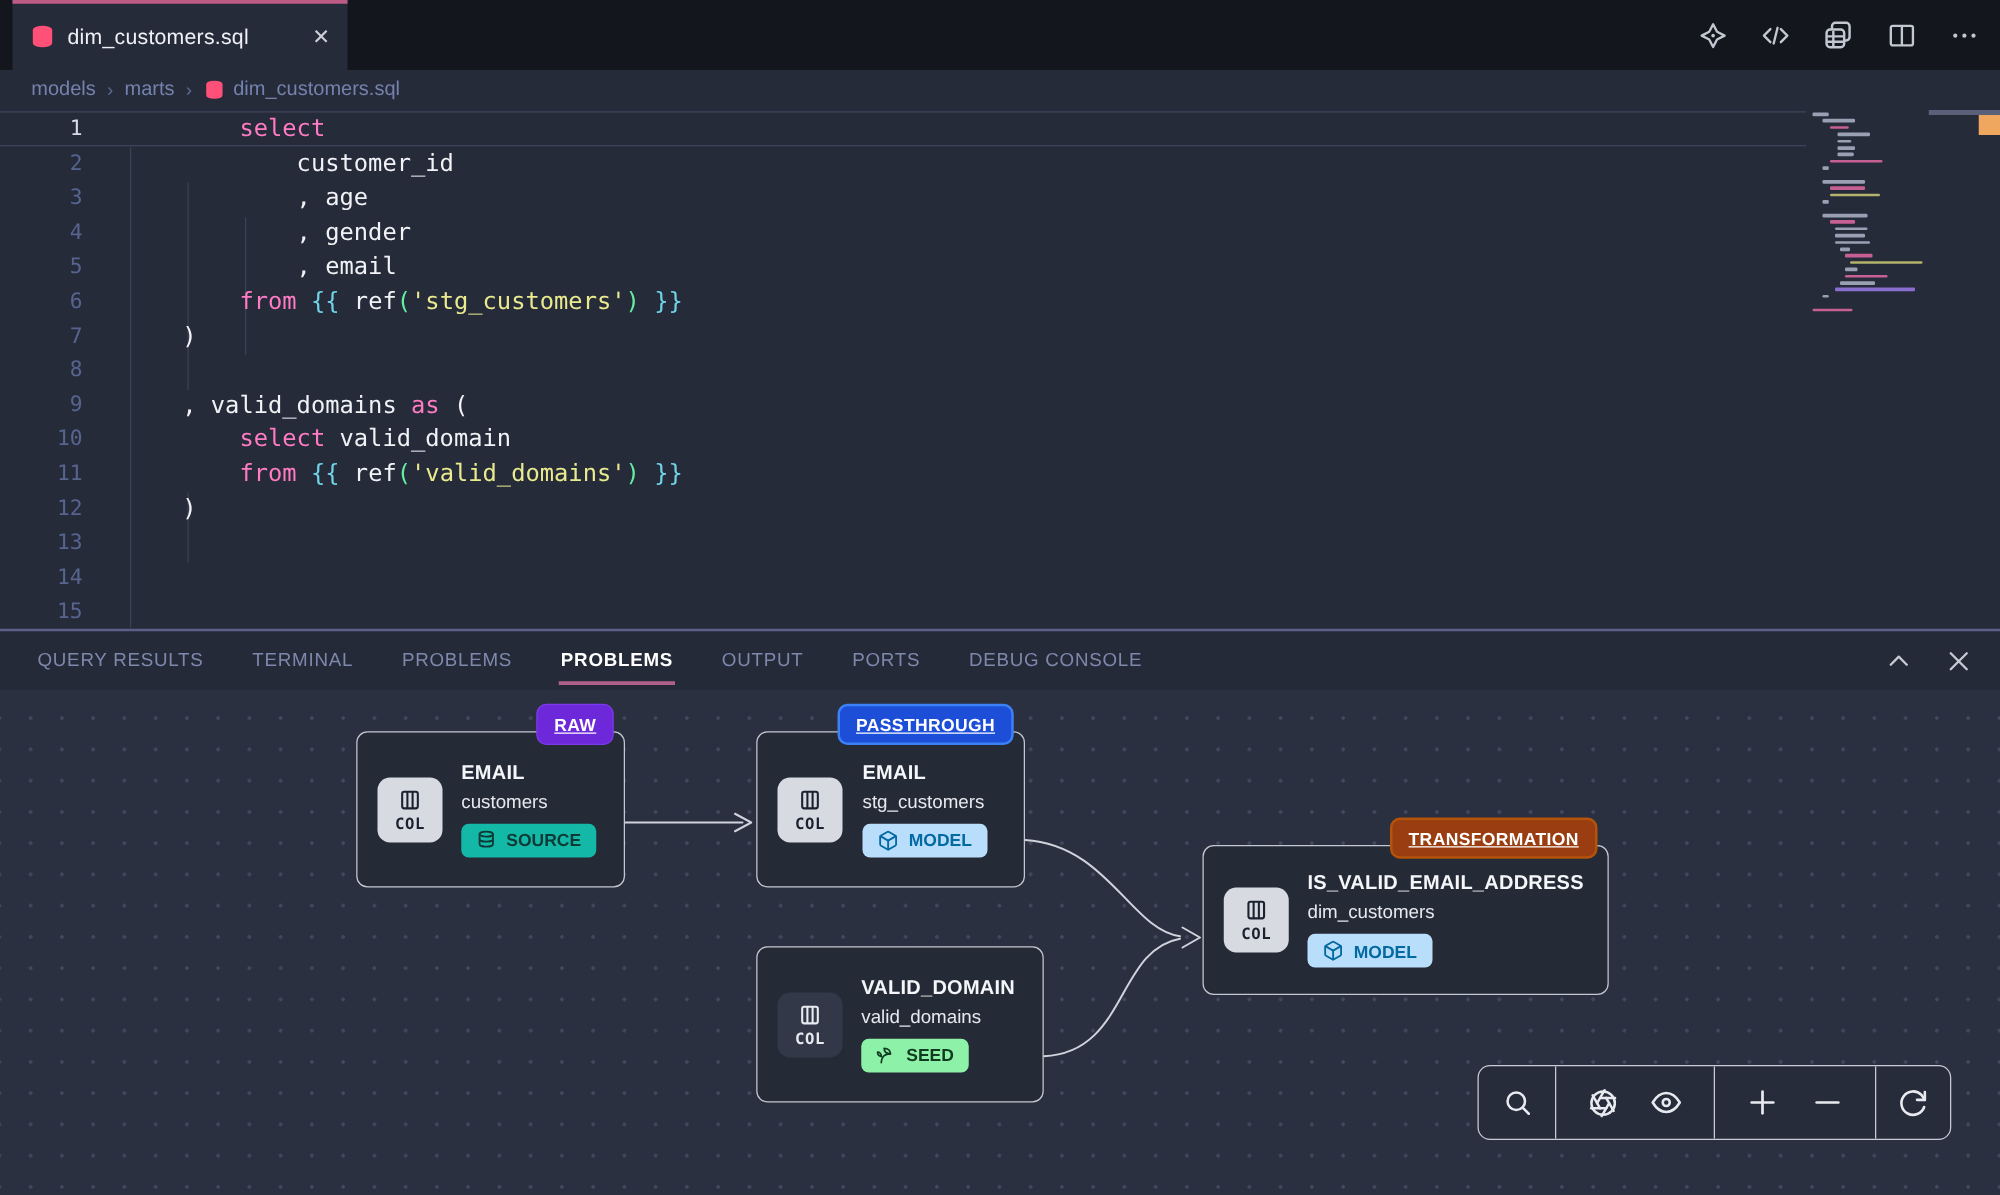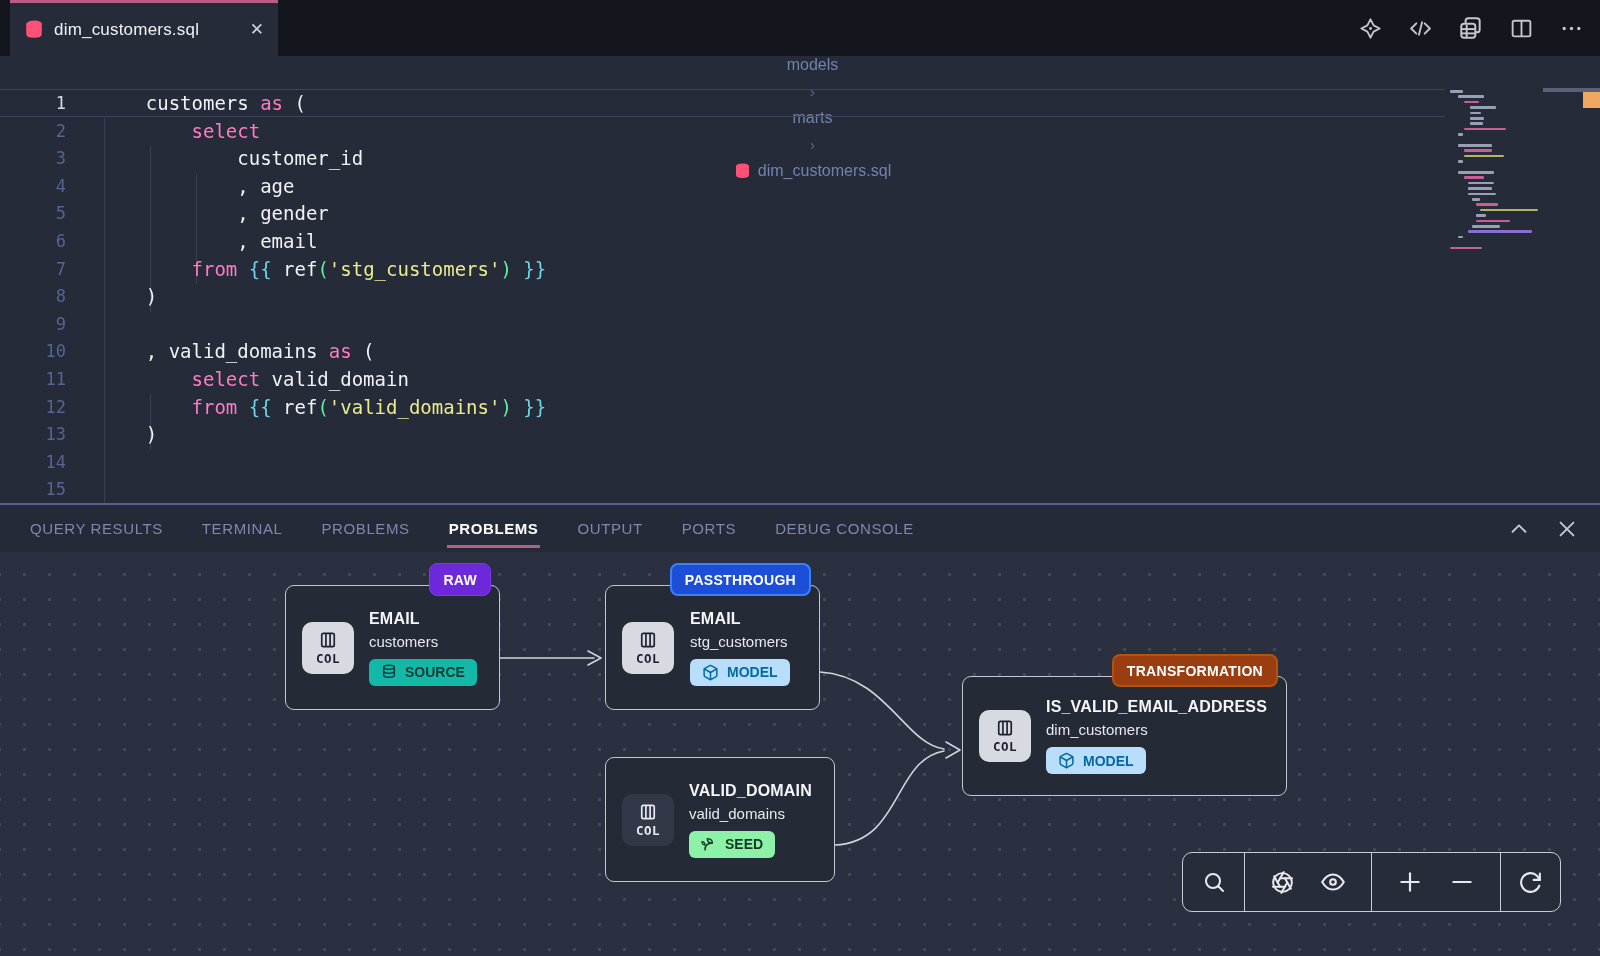--- a/index.html
+++ b/index.html
@@ -19,21 +19,21 @@
     background:#262b3a; border-top:3px solid #bc5c85;
     display:flex; align-items:center; gap:10px; padding:0 14px; cursor:pointer;
   }
   .tab-title { font-size:17px; color:#f0f1f5; letter-spacing:.2px; }
   .tab-close { margin-left:auto; color:#cdd0d9; font-size:17px; line-height:1; }
   .tabbar-actions { position:absolute; right:16px; top:0; height:56px; display:flex; align-items:center; gap:25px; }
   .hicon { color:#c3c7d1; }
 
   
   .breadcrumb { position:absolute; top:56px; left:0; width:1600px; height:32px;
-    display:flex; align-items:center; padding-left:25px; gap:9px; color:#7482ad; font-size:16px;flex-direction:column; }
+    display:flex; align-items:center; padding-left:25px; gap:9px; color:#7482ad; font-size:16px; }
   .crumb { display:flex; align-items:center; gap:7px; cursor:pointer; }
   .crumb-sep { color:#5d6a92; font-size:15px; }
 
   
   .editor { position:absolute; top:88px; left:0; width:1600px; height:415px; overflow:hidden; }
   .cur-line { position:absolute; left:0; top:1px; width:1445px; height:28px;
     border-top:1px solid #3e455b; border-bottom:1px solid #3e455b; }
   .gutter { position:absolute; left:0; top:2px; width:66px; }
   .ln { height:27.6px; line-height:27.6px; text-align:right; font-family:"DejaVu Sans Mono", monospace;
     font-size:17px; color:#56648f; }
@@ -63,21 +63,21 @@
 
   
   .canvas { position:absolute; top:552px; left:0; width:1600px; height:404px;
     background-color:#2b3040;
     background-image:radial-gradient(#41475d 1.5px, transparent 1.6px);
     background-size:25px 25px; background-position:12px 10px; }
   .edges { position:absolute; left:0; top:0; }
   .node { position:absolute; background:#252a37; border:1px solid #c3c7d1; border-radius:9px;
     display:flex; align-items:center; padding:0 16px; gap:15px; cursor:pointer; }
   .tag { position:absolute; top:-23px; right:8px; height:33px; border-radius:8px; padding:0 13px;
-    font-size:14px; font-weight:700; color:#fff; display:flex; align-items:center; letter-spacing:.3px; }
+    font-size:14px; font-weight:700; color:#fff; display:flex; align-items:center; letter-spacing:.3px;text-decoration:underline; }
   .tag.raw { background:#6d28d9; border:1px solid #7c3aed; }
   .tag.passthrough { background:#1d4ed8; border:2px solid #3b82f6; }
   .tag.transformation { background:#9a3d10; border:2px solid #b45309; }
   .colbox { flex:0 0 52px; width:52px; height:52px; border-radius:10px;
     display:flex; flex-direction:column; align-items:center; justify-content:center; gap:1px; }
   .colbox.light { background:#d8dae1; color:#1c2130; }
   .colbox.dark  { background:#323848; color:#e9ebf1; }
   .col-label { font-family:"DejaVu Sans Mono", monospace; font-size:12.5px; font-weight:700; letter-spacing:.5px; }
   .node-body { display:flex; flex-direction:column; }
   .node-title { font-size:16px; font-weight:600; color:#f5f6f9; margin-bottom:5px; letter-spacing:.2px; }
@@ -191,21 +191,20 @@
       <div class="ln">8</div>
       <div class="ln">9</div>
       <div class="ln">10</div>
       <div class="ln">11</div>
       <div class="ln">12</div>
       <div class="ln">13</div>
       <div class="ln">14</div>
       <div class="ln">15</div>
     </div>
   <div class="code">
-      <div class="code-line"><span class="tk p">    customers </span><span class="tk k">as</span><span class="tk p"> (</span></div>
       <div class="code-line"><span class="tk p">        </span><span class="tk k">select</span></div>
       <div class="code-line"><span class="tk p">            customer_id</span></div>
       <div class="code-line"><span class="tk p">            , age</span></div>
       <div class="code-line"><span class="tk p">            , gender</span></div>
       <div class="code-line"><span class="tk p">            , email</span></div>
       <div class="code-line"><span class="tk p">        </span><span class="tk k">from</span><span class="tk p"> </span><span class="tk b">{{</span><span class="tk p"> ref</span><span class="tk n">(</span><span class="tk s">'stg_customers'</span><span class="tk n">)</span><span class="tk p"> </span><span class="tk b">}}</span></div>
       <div class="code-line"><span class="tk p">    )</span></div>
       <div class="code-line"></div>
       <div class="code-line"><span class="tk p">    , valid_domains </span><span class="tk k">as</span><span class="tk p"> (</span></div>
       <div class="code-line"><span class="tk p">        </span><span class="tk k">select</span><span class="tk p"> valid_domain</span></div>

